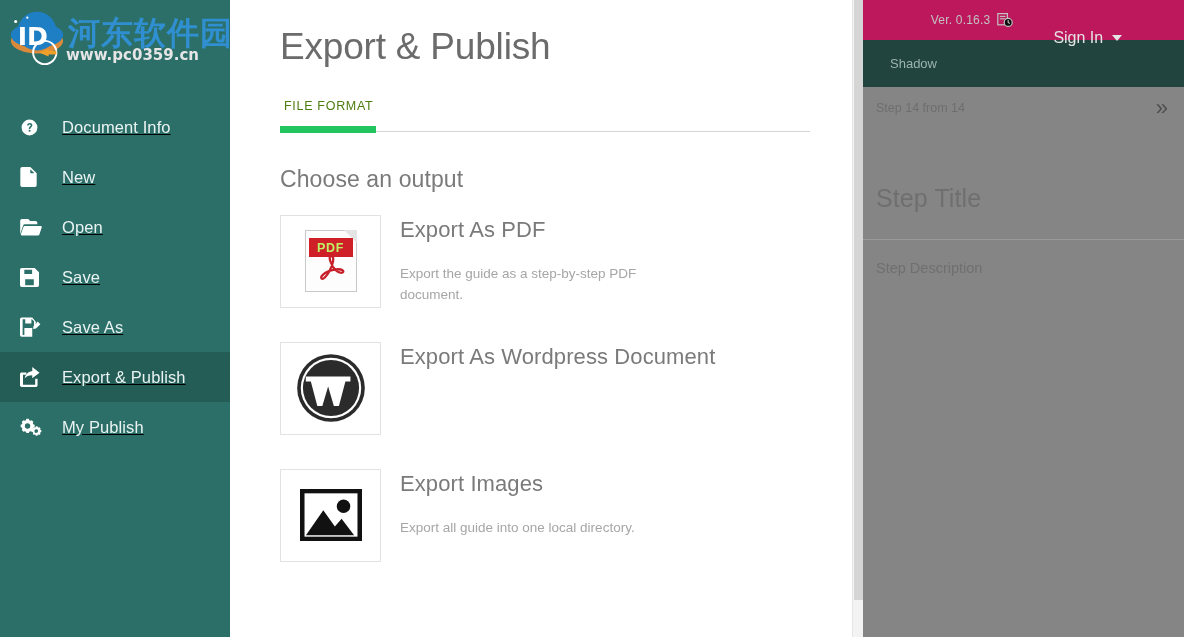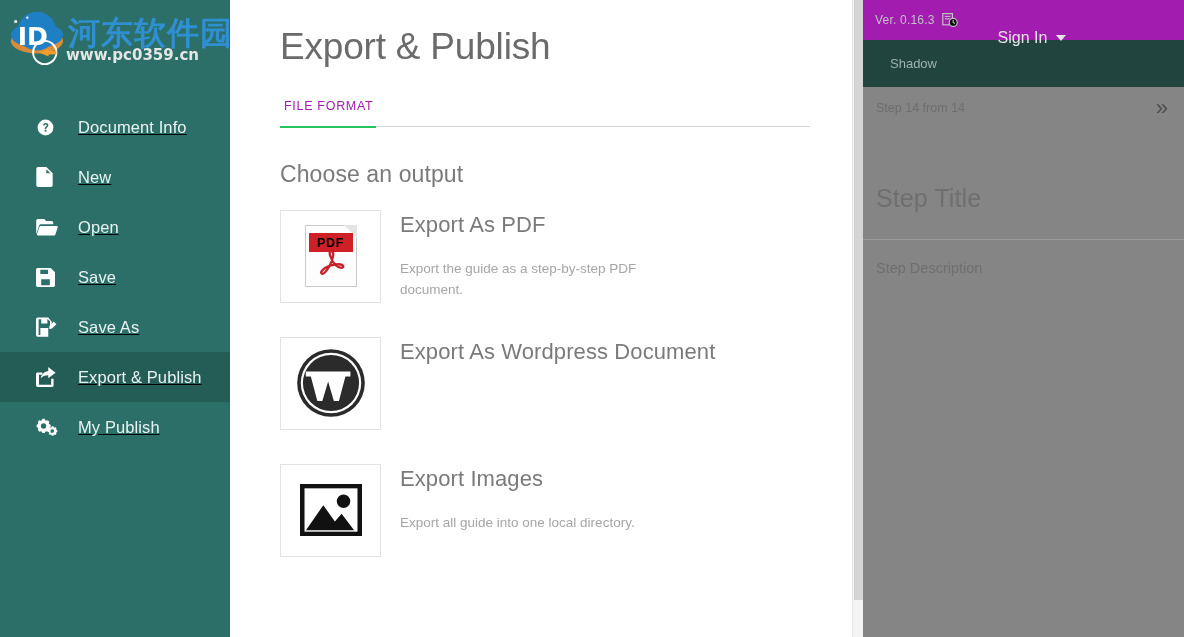--- a/index.html
+++ b/index.html
@@ -55,21 +55,21 @@
     color: #e5e5e5;
     white-space: nowrap;
     font-family: "DejaVu Sans", sans-serif;
   }
 
   .nav { margin-top: 6px; }
   .nav-item {
     display: flex;
     align-items: center;
     height: 50px;
-    padding-left: 36px;
+    padding-left: 20px;
     color: #eaf3f2;
     font-size: 16.5px;
     cursor: pointer;
     user-select: none;
   }
   .nav-item.active { background: #245c56; }
   .nav-ico {
     width: 30px;
     min-width: 30px;
     display: flex;
@@ -102,24 +102,24 @@
 
   .tabs {
     margin-top: 30px;
     width: 530px;
     border-bottom: 1px solid #d5d5d5;
     display: flex;
   }
   .tab {
     font-size: 12.5px;
     letter-spacing: .7px;
-    color: #a21caf;
+    color: #4d7c0f;
     padding: 0 0 13px 4px;
     width: 96px;
-    border-bottom: 2px solid #22c55e;
+    border-bottom: 7px solid #22c55e;
     margin-bottom: -2px;
     cursor: pointer;
   }
 
   .section-title {
     margin-top: 34px;
     font-size: 23px;
     color: #7a7a7a;
     font-weight: normal;
     letter-spacing: .1px;
@@ -169,21 +169,21 @@
   .pdf-corner {
     position: absolute; right: 0; top: 0;
     width: 0; height: 0;
     border-left: 13px solid transparent;
     border-top: 13px solid #e4e4e4;
   }
   .pdf-band {
     position: absolute; left: 4px; top: 8px;
     width: 44px; height: 19px;
     background: #cf2027;
-    color: #000000;
+    color: #bef264;
     font-size: 12.5px;
     font-weight: bold;
     letter-spacing: .6px;
     display: flex; align-items: center; justify-content: center;
     font-family: "Liberation Sans", sans-serif;
   }
 
   .wp-ico { width: 72px; height: 72px; }
   .img-ico { width: 62px; height: 52px; }
 
@@ -206,25 +206,25 @@
   .rightpanel {
     width: 321px;
     flex: 0 0 321px;
     height: 637px;
     position: relative;
     background: #858585;
     overflow: hidden;
   }
   .rp-topbar {
     height: 40px;
-    background: #a21caf;
-    display: flex;
-    align-items: center;
-    justify-content: flex-start;
-    padding-left: 12px;
+    background: #be185d;
+    display: flex;
+    align-items: center;
+    justify-content: center;
+    padding-left: 6px;
     color: #b9b9b9;
   }
   .rp-ver {
     font-size: 12px;
     color: #c2c2c2;
     letter-spacing: .2px;
     display: flex;
     align-items: center;
   }
   .rp-ver-icon { margin-left: 7px; display: block; }

